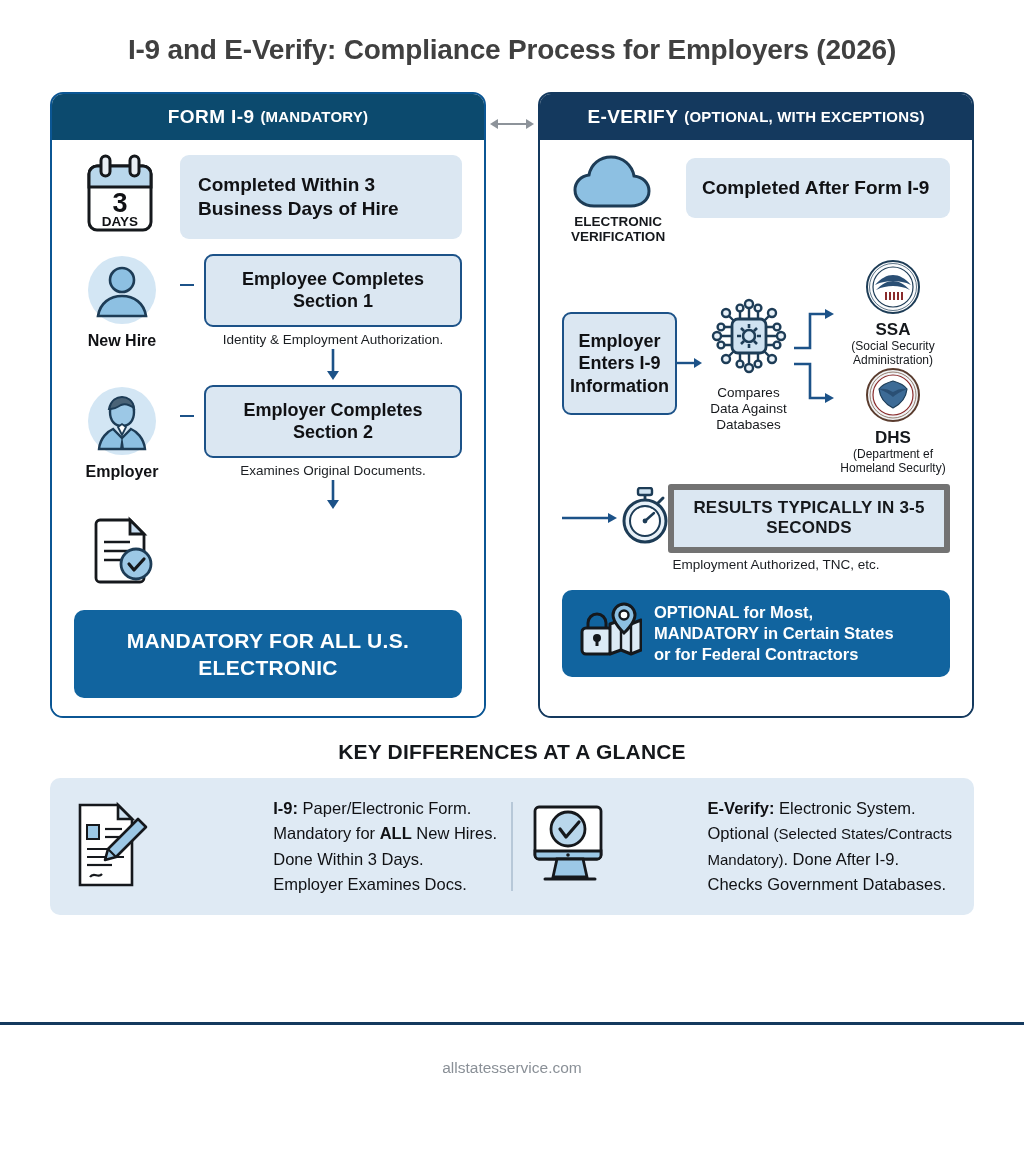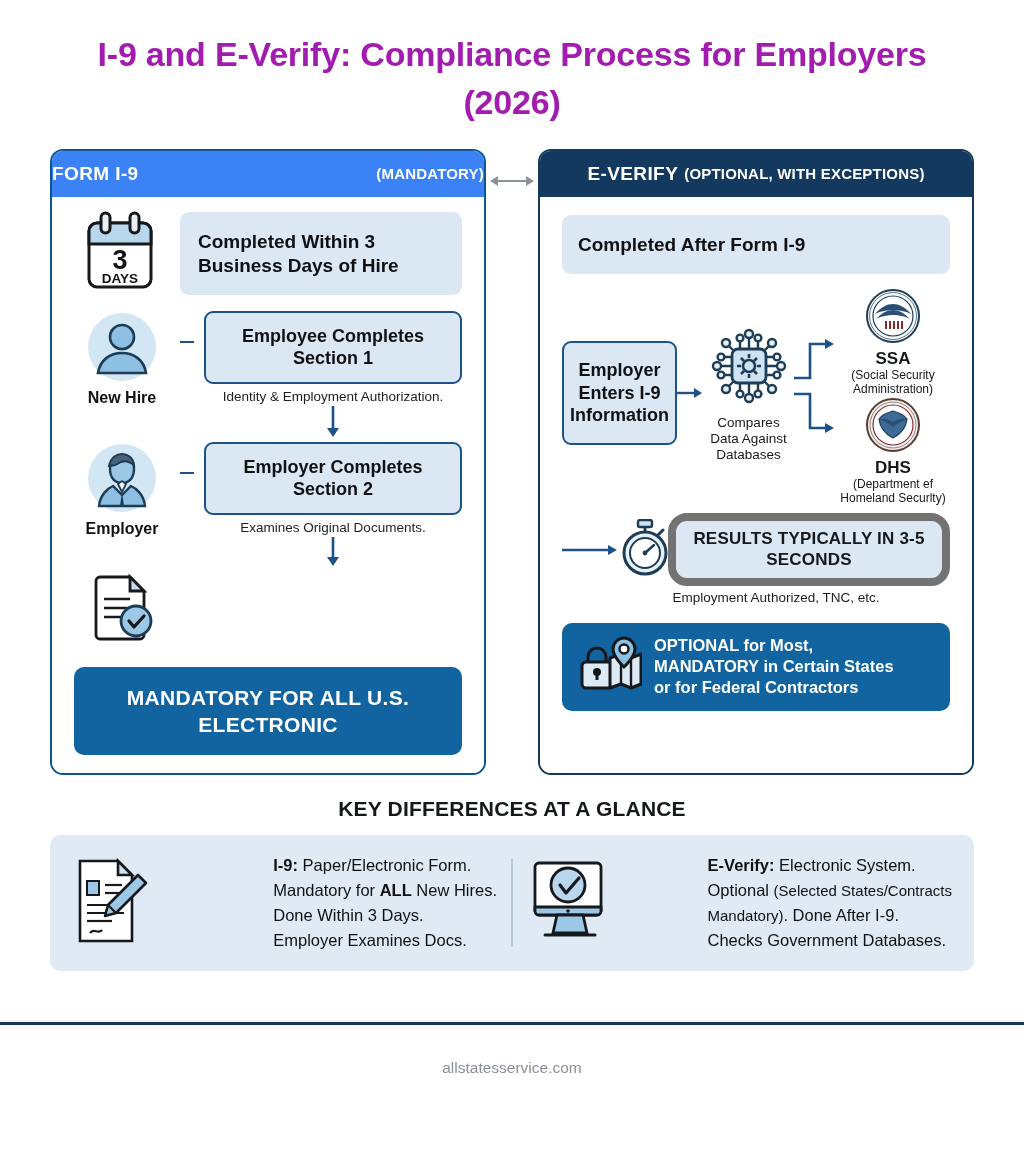--- a/index.html
+++ b/index.html
@@ -8,25 +8,25 @@
     width: 1024px; height: 1154px;
     font-family: "Liberation Sans", sans-serif;
     color: #15181c;
     position: relative;
     overflow: hidden;
   }
 
   
   .title {
     text-align: center;
-    font-size: 34px;
+    font-size: 28px;
     font-weight: bold;
     line-height: 1.42;
     letter-spacing: -0.2px;
-    color: #a21caf;
+    color: #404040;
     padding: 30px 90px 0 90px;
   }
 
   
   .columns {
     display: flex;
     justify-content: space-between;
     padding: 22px 50px 0 50px;
     align-items: stretch;
   }
@@ -41,21 +41,21 @@
   .col-right { border: 2px solid #14395e; }
 
   .col-head {
     height: 46px;
     display: flex; align-items: center; justify-content: center;
     color: #ffffff;
     white-space: nowrap;
   }
   .col-head .main { font-size: 19px; font-weight: bold; letter-spacing: .4px; }
   .col-head .sub  { font-size: 15px; font-weight: bold; letter-spacing: .2px; margin-left: 6px; }
-  .head-left  { background: #3b82f6; justify-content: space-between; }
+  .head-left  { background: #0c4a6e; }
   .head-right { background: #14395e; }
 
   .col-body {
     background: #fff;
     flex: 1;
     padding: 14px 22px 18px 22px;
     position: relative;
   }
 
   
@@ -118,22 +118,22 @@
   
   .agency { text-align: center; width: 110px; }
   .agency-name { font-size: 17px; font-weight: bold; margin-top: 1px; }
   .agency-sub { font-size: 12px; line-height: 1.15; color: #15181c; }
 
   .chip-wrap { text-align: center; width: 120px; }
   .chip-cap { font-size: 13.5px; line-height: 1.2; margin-top: 2px; }
 
   .results-pill {
     background: #dbe7f2;
-    border: 8px solid #737373;
-    border-radius: 19px;
+    border: 6px solid #737373;
+    border-radius: 3px;
     padding: 8px 16px;
     font-size: 17px;
     font-weight: bold;
     text-align: center;
     line-height: 1.2;
     letter-spacing: .2px;
   }
 
   .opt-box {
     background: #11649f;
@@ -277,20 +277,29 @@
   </div>
 
   <div class="col col-right">
     <div class="col-head head-right">
       <span class="main">E-VERIFY</span>
       <span class="sub">(OPTIONAL, WITH EXCEPTIONS)</span>
     </div>
     <div class="col-body">
 
       <div class="row" style="gap:12px;">
+        <div style="width:112px;flex:0 0 112px;text-align:center;">
+          <svg width="96" height="58" viewBox="0 0 96 58">
+            <path d="M24 52c-11 0-19-7-19-16 0-8 6-14 14-15 2-11 11-18 22-18 12 0 21 8 23 19 9 1 15 7 15 15 0 9-8 15-18 15z" fill="#8dc0e2" stroke="#1d3c56" stroke-width="3"></path>
+          </svg>
+          <div style="font-size:13.5px;font-weight:bold;line-height:1.15;margin-top:-2px;">
+            <span>ELECTRONIC</span><br>
+            <span>VERIFICATION</span>
+          </div>
+        </div>
         <div class="pill" style="flex:1;padding:18px 16px;align-self:flex-start;margin-top:4px;">Completed After Form I-9</div>
       </div>
 
       <div class="row" style="margin-top:6px;align-items:center;">
         <div class="pill bordered center" style="width:132px;font-size:18px;padding:16px 6px;">Employer Enters I-9 Information</div>
 
         <svg width="26" height="16" viewBox="0 0 26 16" style="flex:0 0 26px;">
           <line x1="0" y1="8" x2="18" y2="8" stroke="#1c5288" stroke-width="2.4"></line>
           <path d="M25 8l-8-5v10z" fill="#1c5288"></path>
         </svg>

